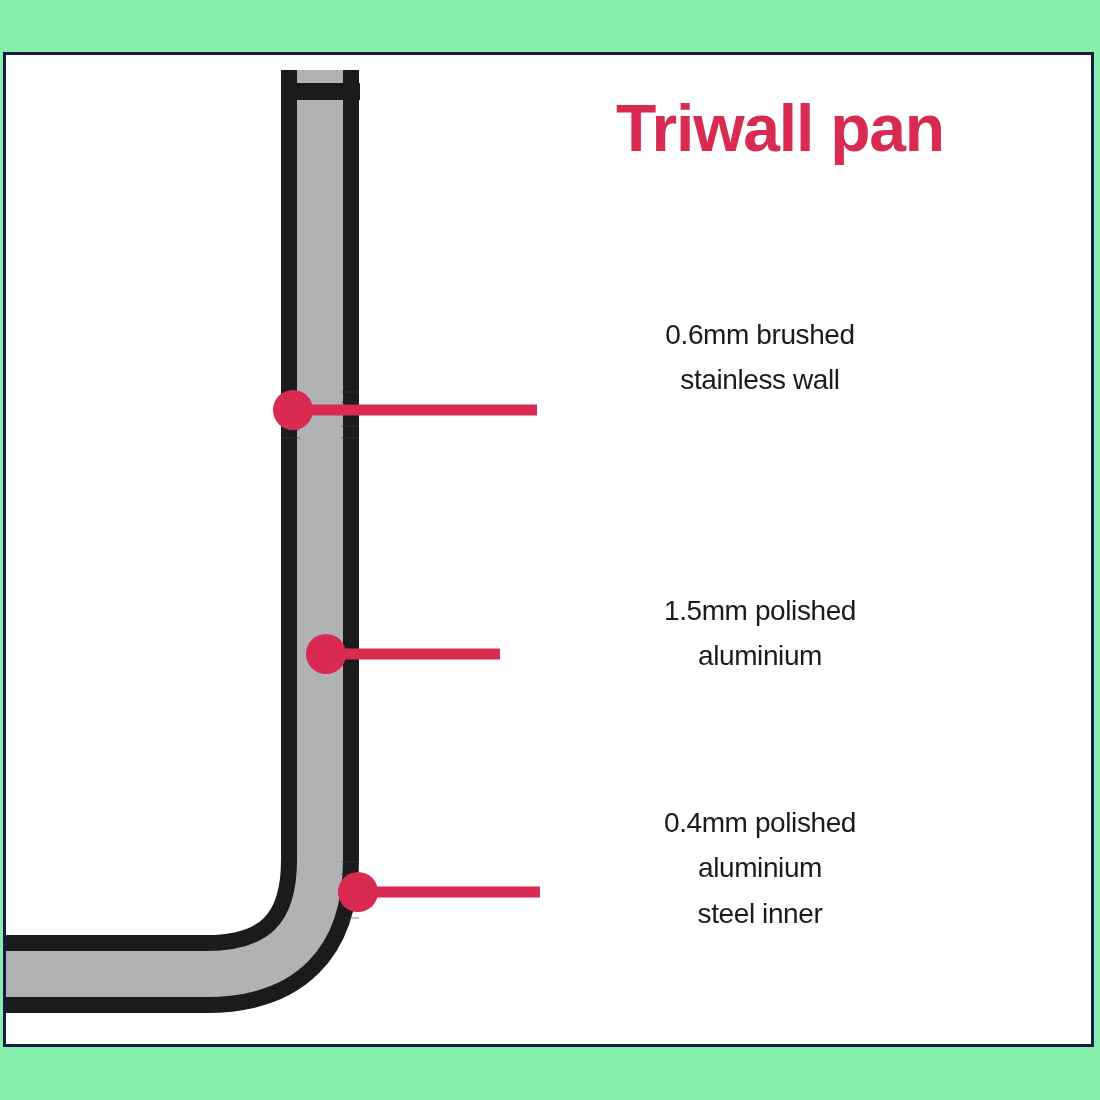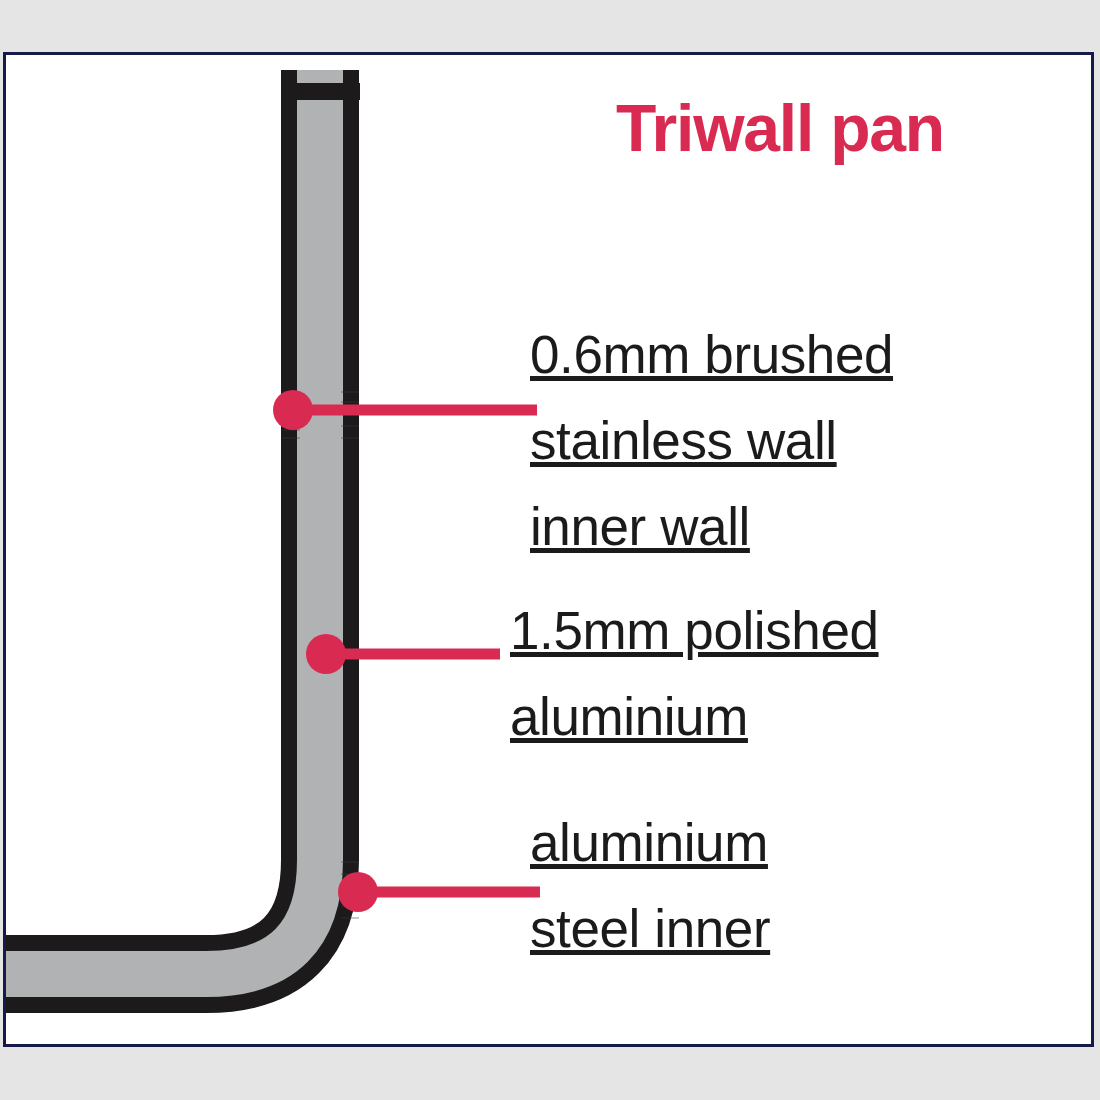--- a/index.html
+++ b/index.html
@@ -8,21 +8,21 @@
     padding: 0;
     background: #ffffff;
   }
   body {
     font-family: "Liberation Sans", sans-serif;
   }
   #stage {
     position: relative;
     width: 1100px;
     height: 1100px;
-    background: #e5e5e5;
+    background: #86efac;
     overflow: hidden;
   }
   
   #frame {
     position: absolute;
     left: 3px;
     top: 52px;
     width: 1091px;
     height: 995px;
     border: 3px solid #151a4a;
@@ -51,25 +51,25 @@
     line-height: 1.28;
     letter-spacing: -1.2px;
   }
   #title .ln {
     display: block;
     white-space: nowrap;
   }
   
   .callout {
     position: absolute;
+    text-align: center;
     color: #1b1b1b;
-    font-size: 53px;
+    font-size: 28px;
     line-height: 1.62;
     letter-spacing: -0.4px;
-    text-decoration: underline;
   }
   .callout .ln {
     display: block;
     white-space: nowrap;
   }
   #callout-1 { left: 530px; top: 312px; width: 460px; }
   #callout-2 { left: 510px; top: 588px; width: 500px; }
   #callout-3 { left: 530px; top: 800px; width: 460px; }
 </style>
 </head>
@@ -121,26 +121,26 @@
     </g>
   </svg>
 
   <div id="title">
     <span class="ln">Triwall pan</span>
   </div>
 
   <div class="callout" id="callout-1">
     <span class="ln">0.6mm brushed</span>
     <span class="ln">stainless wall</span>
-    <span class="ln">inner wall</span>
   </div>
 
   <div class="callout" id="callout-2">
     <span class="ln">1.5mm polished</span>
     <span class="ln">aluminium</span>
   </div>
 
   <div class="callout" id="callout-3">
+    <span class="ln">0.4mm polished</span>
     <span class="ln">aluminium</span>
     <span class="ln">steel inner</span>
   </div>
 
 </div>
 
 </body></html>

